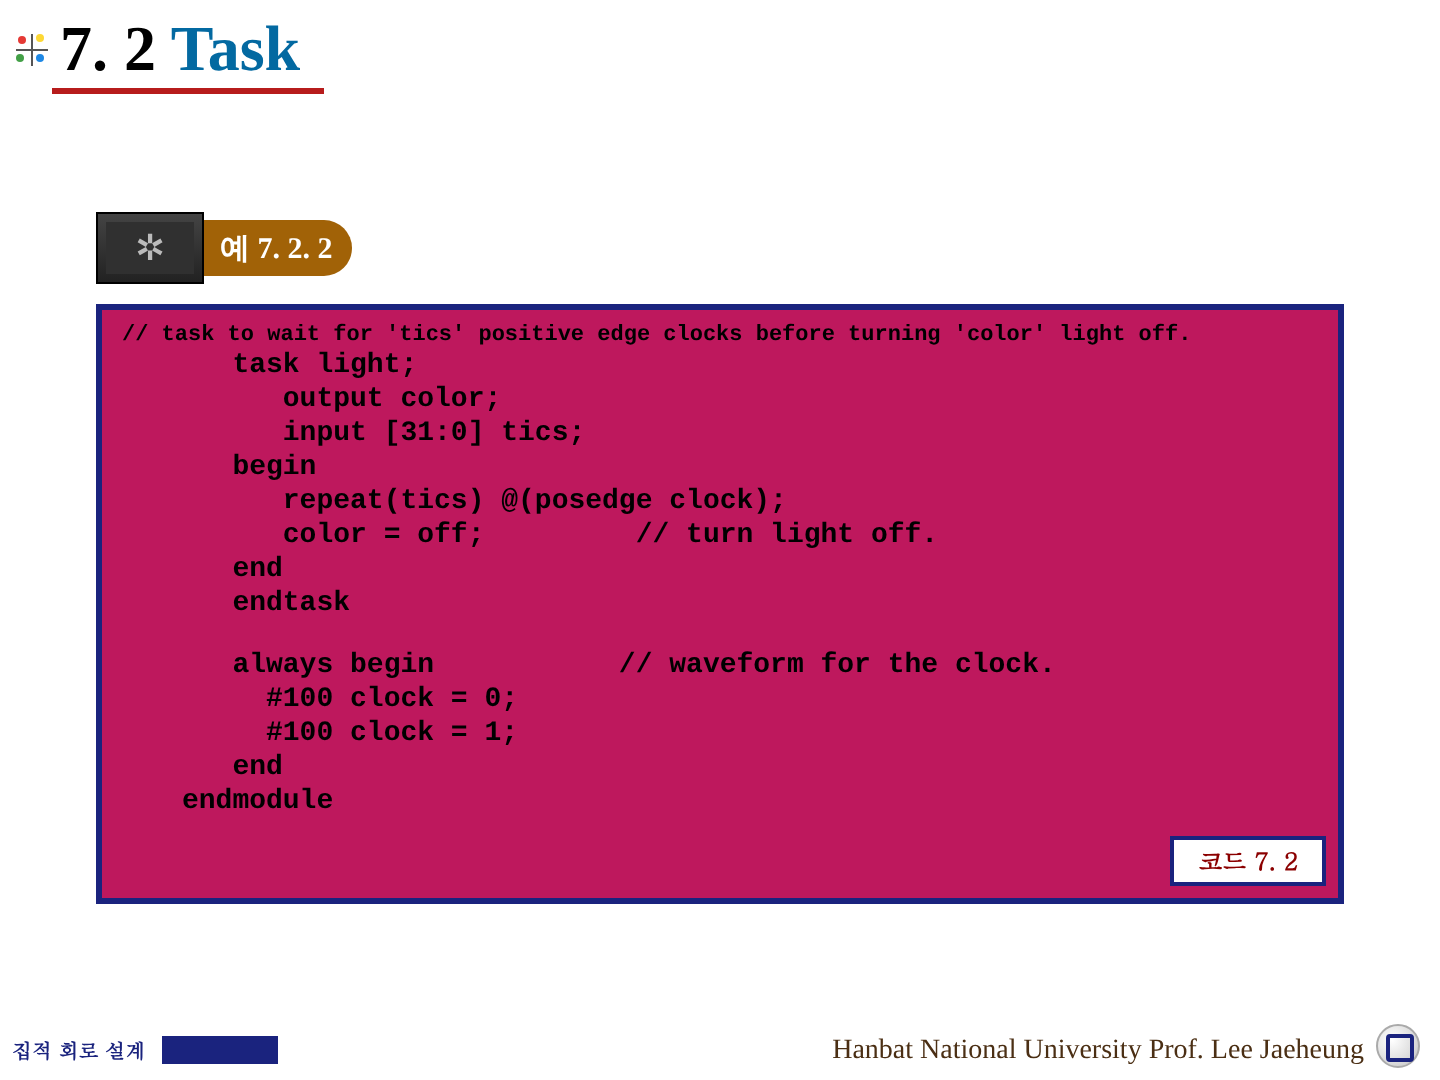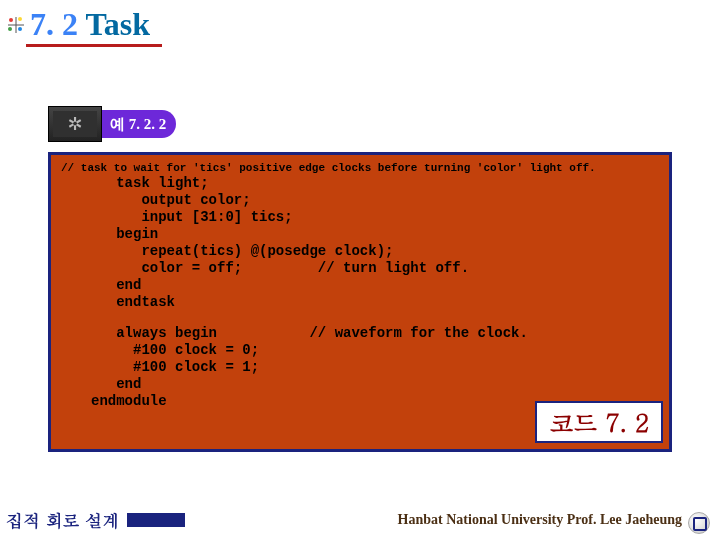--- a/index.html
+++ b/index.html
@@ -21,21 +21,21 @@
   .title-icon {
     width: 20px;
     height: 20px;
     margin-right: 4px;
     position: relative;
   }
   .title-text {
     font-size: 32px;
     font-weight: bold;
   }
-  .title-num { color: #3b82f6; text-align: right; }
+  .title-num { color: #000000; text-align: right; }
   .title-word { color: #0369a1; }
   .title-underline {
     position: absolute;
     top: 44px;
     left: 26px;
     width: 136px;
     height: 3px;
     background: #b71c1c;
   }
   .example-tag {
@@ -61,37 +61,37 @@
   .tag-left-inner{
     position:absolute;
     inset:6px;
     color:#bbb;
     font-size:18px;
     text-align:center;
     line-height:22px;
   }
   .tag-right {
     height: 28px;
-    background: #6d28d9;
+    background: #a16207;
     color: #fff;
     font-size: 15px;
     font-weight: bold;
     padding: 4px 10px 4px 8px;
     border-radius: 0 14px 14px 0;
     display: flex;
     align-items: center;
   }
   .code-frame {
     position: absolute;
     top: 152px;
     left: 48px;
     width: 624px;
     height: 300px;
     border: 3px solid #1a237e;
-    background: #c2410c;
+    background: #be185d;
     padding: 6px 10px 6px 10px;
   }
   .code-pre {
     font-family: "Courier New", monospace;
     font-size: 14px;
     line-height: 17px;
     white-space: pre;
     font-weight: bold;
     color: #000;
     margin-left: 30px;
@@ -105,52 +105,51 @@
     line-height: 14px;
   }
   .code-label-box {
     position: absolute;
     right: 6px;
     bottom: 6px;
     border: 2px solid #1a237e;
     background: #fff;
     padding: 2px 12px;
     font-family: Batang, "Times New Roman", serif;
-    font-size: 24px;
+    font-size: 12px;
     font-weight: bold;
     color: #8b0000;
   }
   .footer-left {
     position: absolute;
     left: 6px;
     bottom: 8px;
     font-family: Batang, Gulim, sans-serif;
-    font-size: 17px;
+    font-size: 10px;
     font-weight: bold;
     color: #1a237e;
     display: flex;
     align-items: center;
     gap: 8px;
   }
   .footer-bar {
     width: 58px;
     height: 14px;
     background: #1a237e;
   }
   .footer-right {
     position: absolute;
     right: 10px;
     bottom: 6px;
     font-family: "Times New Roman", serif;
     font-size: 14px;
     color: #4b2f14;
     display: flex;
-    align-items: flex-start;
+    align-items: flex-end;
     gap: 6px;
-    font-weight: bold;
   }
   .footer-logo {
     width: 22px;
     height: 22px;
     border-radius: 50%;
     border: 1px solid #aaa;
     background: radial-gradient(circle at 35% 35%, #fff, #ddd 60%, #bbb);
     position: relative;
   }
   .footer-logo::after{

